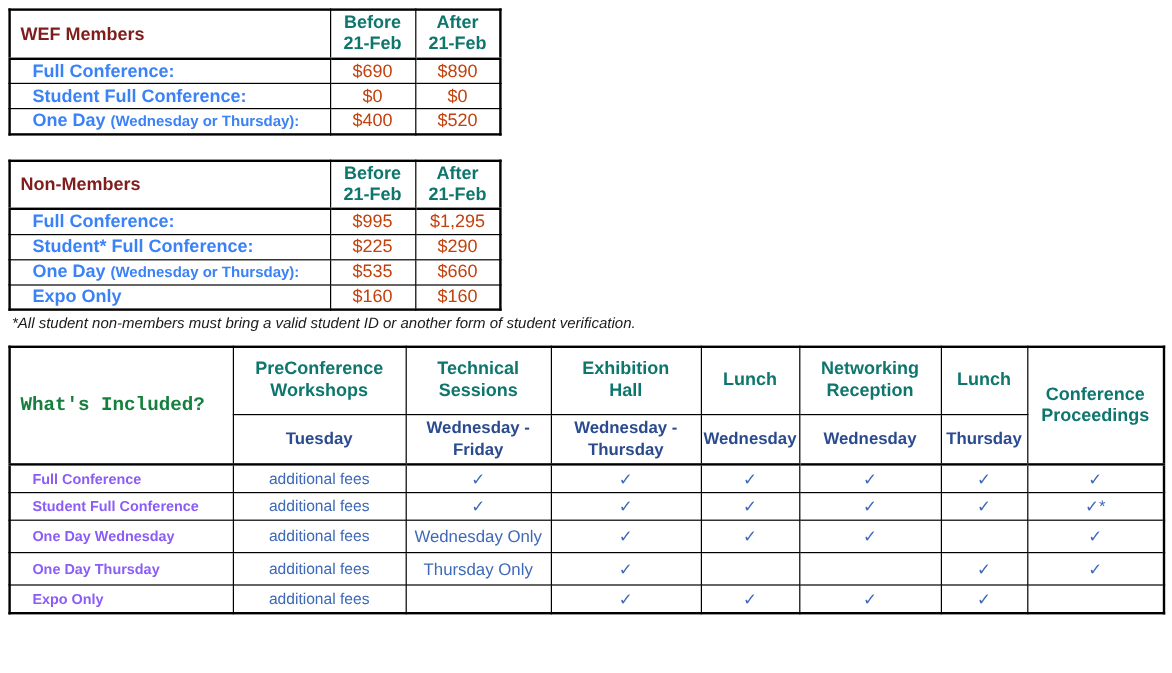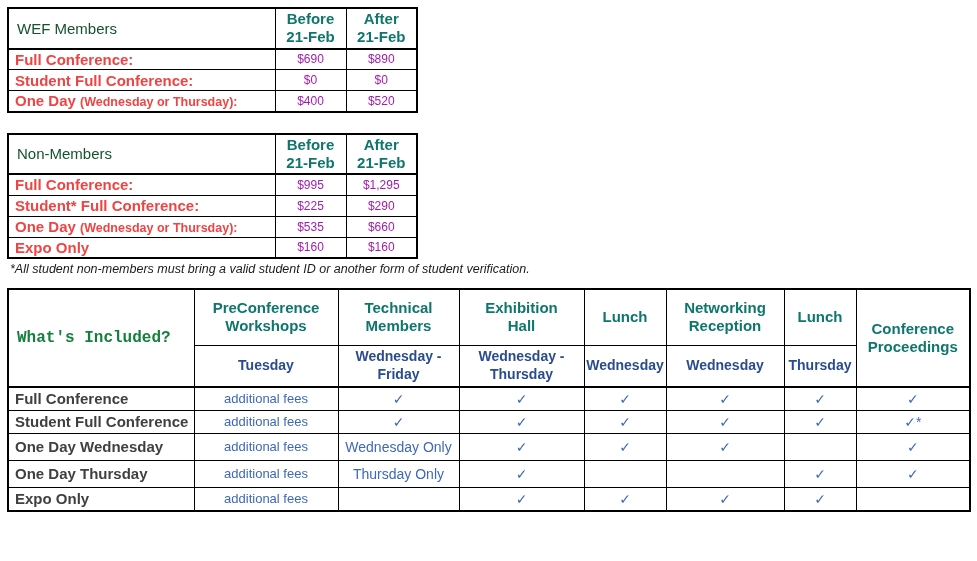--- a/index.html
+++ b/index.html
@@ -30,44 +30,44 @@
   
   .price-table {
     width: 409px;
     border: 2px solid #000;
   }
   .price-table tr { height: 21px; }
   .price-table tr.head { height: 40px; }
   .price-table tr.head td { border-bottom-width: 2px; }
 
   .tbl-title {
-    color: #14532d;
-    font-weight: normal;
+    color: #7f1d1d;
+    font-weight: bold;
     font-size: 15px;
     padding-left: 8px;
   }
   .colhead {
     color: #0f766e;
     font-weight: bold;
     font-size: 15px;
     text-align: center;
     white-space: pre-line;
     line-height: 1.22;
   }
   .rowlabel {
-    color: #ef4444;
+    color: #3b82f6;
     font-weight: bold;
     font-size: 15px;
-    padding-left: 6px;
+    padding-left: 18px;
     white-space: nowrap;
   }
   .rowlabel .small { font-size: 12.5px; }
   .price {
-    color: #a21caf;
-    font-size: 12px;
+    color: #c2410c;
+    font-size: 15px;
     text-align: center;
   }
 
   .gap { height: 20px; }
 
   .footnote {
     font-style: italic;
     font-size: 12.5px;
     color: #1a1a1a;
     margin: 3px 0 12px 3px;
@@ -98,24 +98,24 @@
   .proc { border-bottom-width: 2px; }
   .dayhead {
     color: #2B4B8F;
     font-weight: bold;
     font-size: 14px;
     text-align: center;
     white-space: pre-line;
     line-height: 1.25;
   }
   .inc-rowlabel {
-    color: #404040;
-    font-weight: bold;
-    font-size: 15px;
-    padding-left: 6px;
+    color: #8b5cf6;
+    font-weight: bold;
+    font-size: 12px;
+    padding-left: 18px;
     white-space: nowrap;
   }
   .val {
     color: #3E68B8;
     font-size: 14px;
     text-align: center;
   }
   .val.fees { font-size: 13px; }
 
   .footnote-right {
@@ -215,21 +215,21 @@
         <col style="width:118px">
         <col style="width:72px">
         <col style="width:114px">
     </colgroup>
     <tbody>
         <tr class="h1">
       <td class="whats" rowspan="2">What's Included?</td>
       <td class="colhead">PreConference
 Workshops</td>
       <td class="colhead">Technical
-Members</td>
+Sessions</td>
       <td class="colhead">Exhibition
 Hall</td>
       <td class="colhead">Lunch</td>
       <td class="colhead">Networking
 Reception</td>
       <td class="colhead">Lunch</td>
       <td class="colhead proc" rowspan="2">Conference
 Proceedings</td>
     </tr>
     <tr class="h2">

